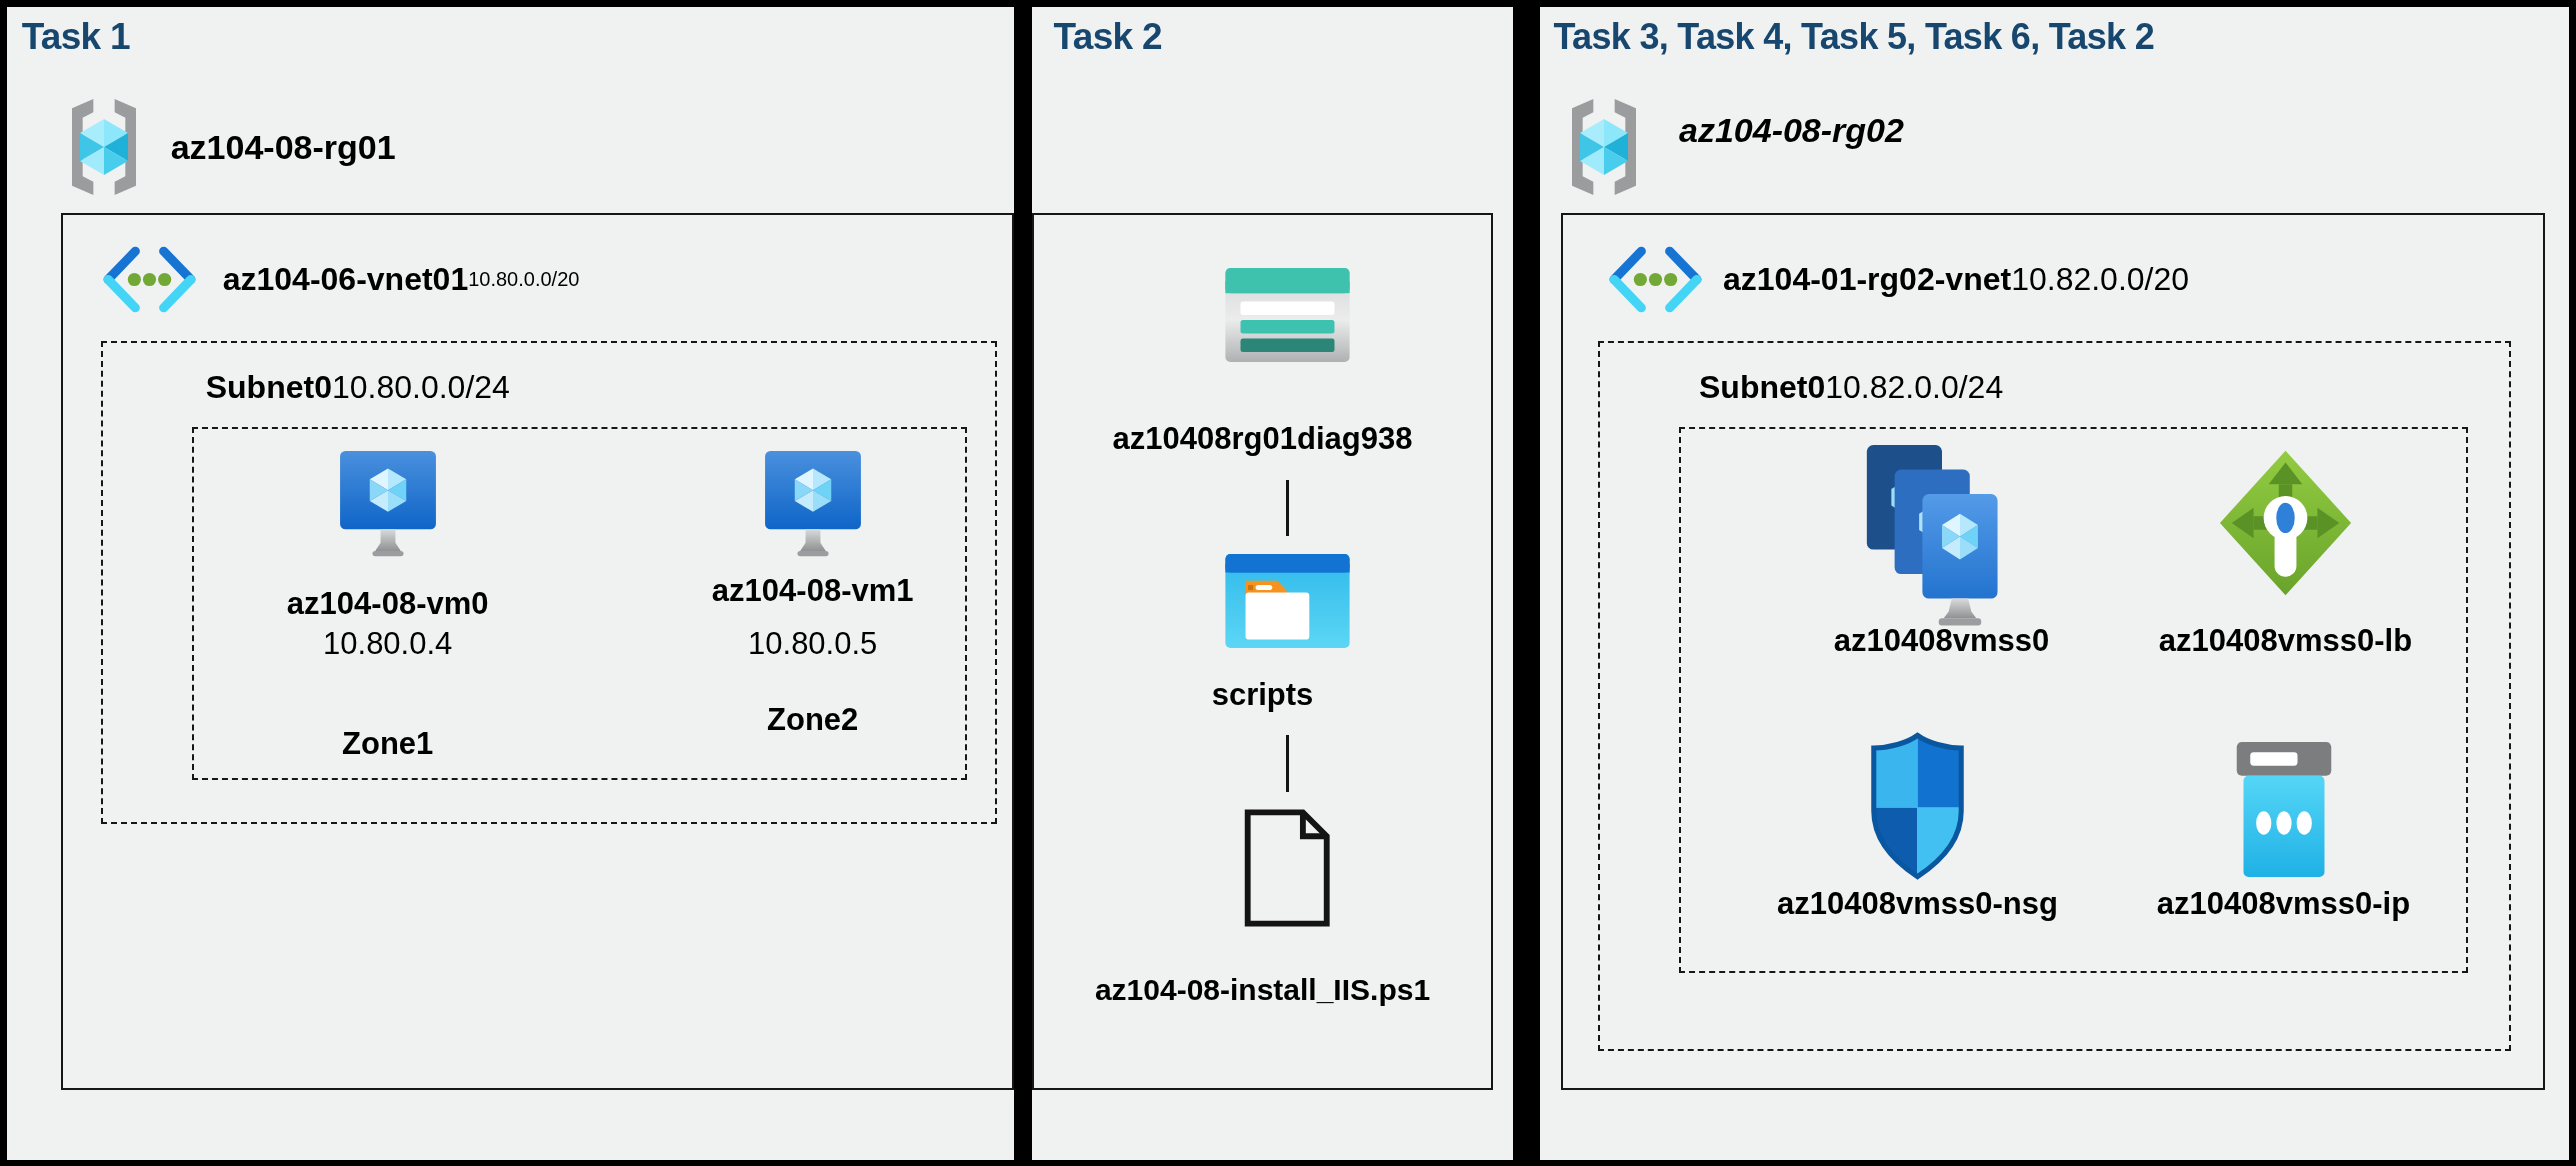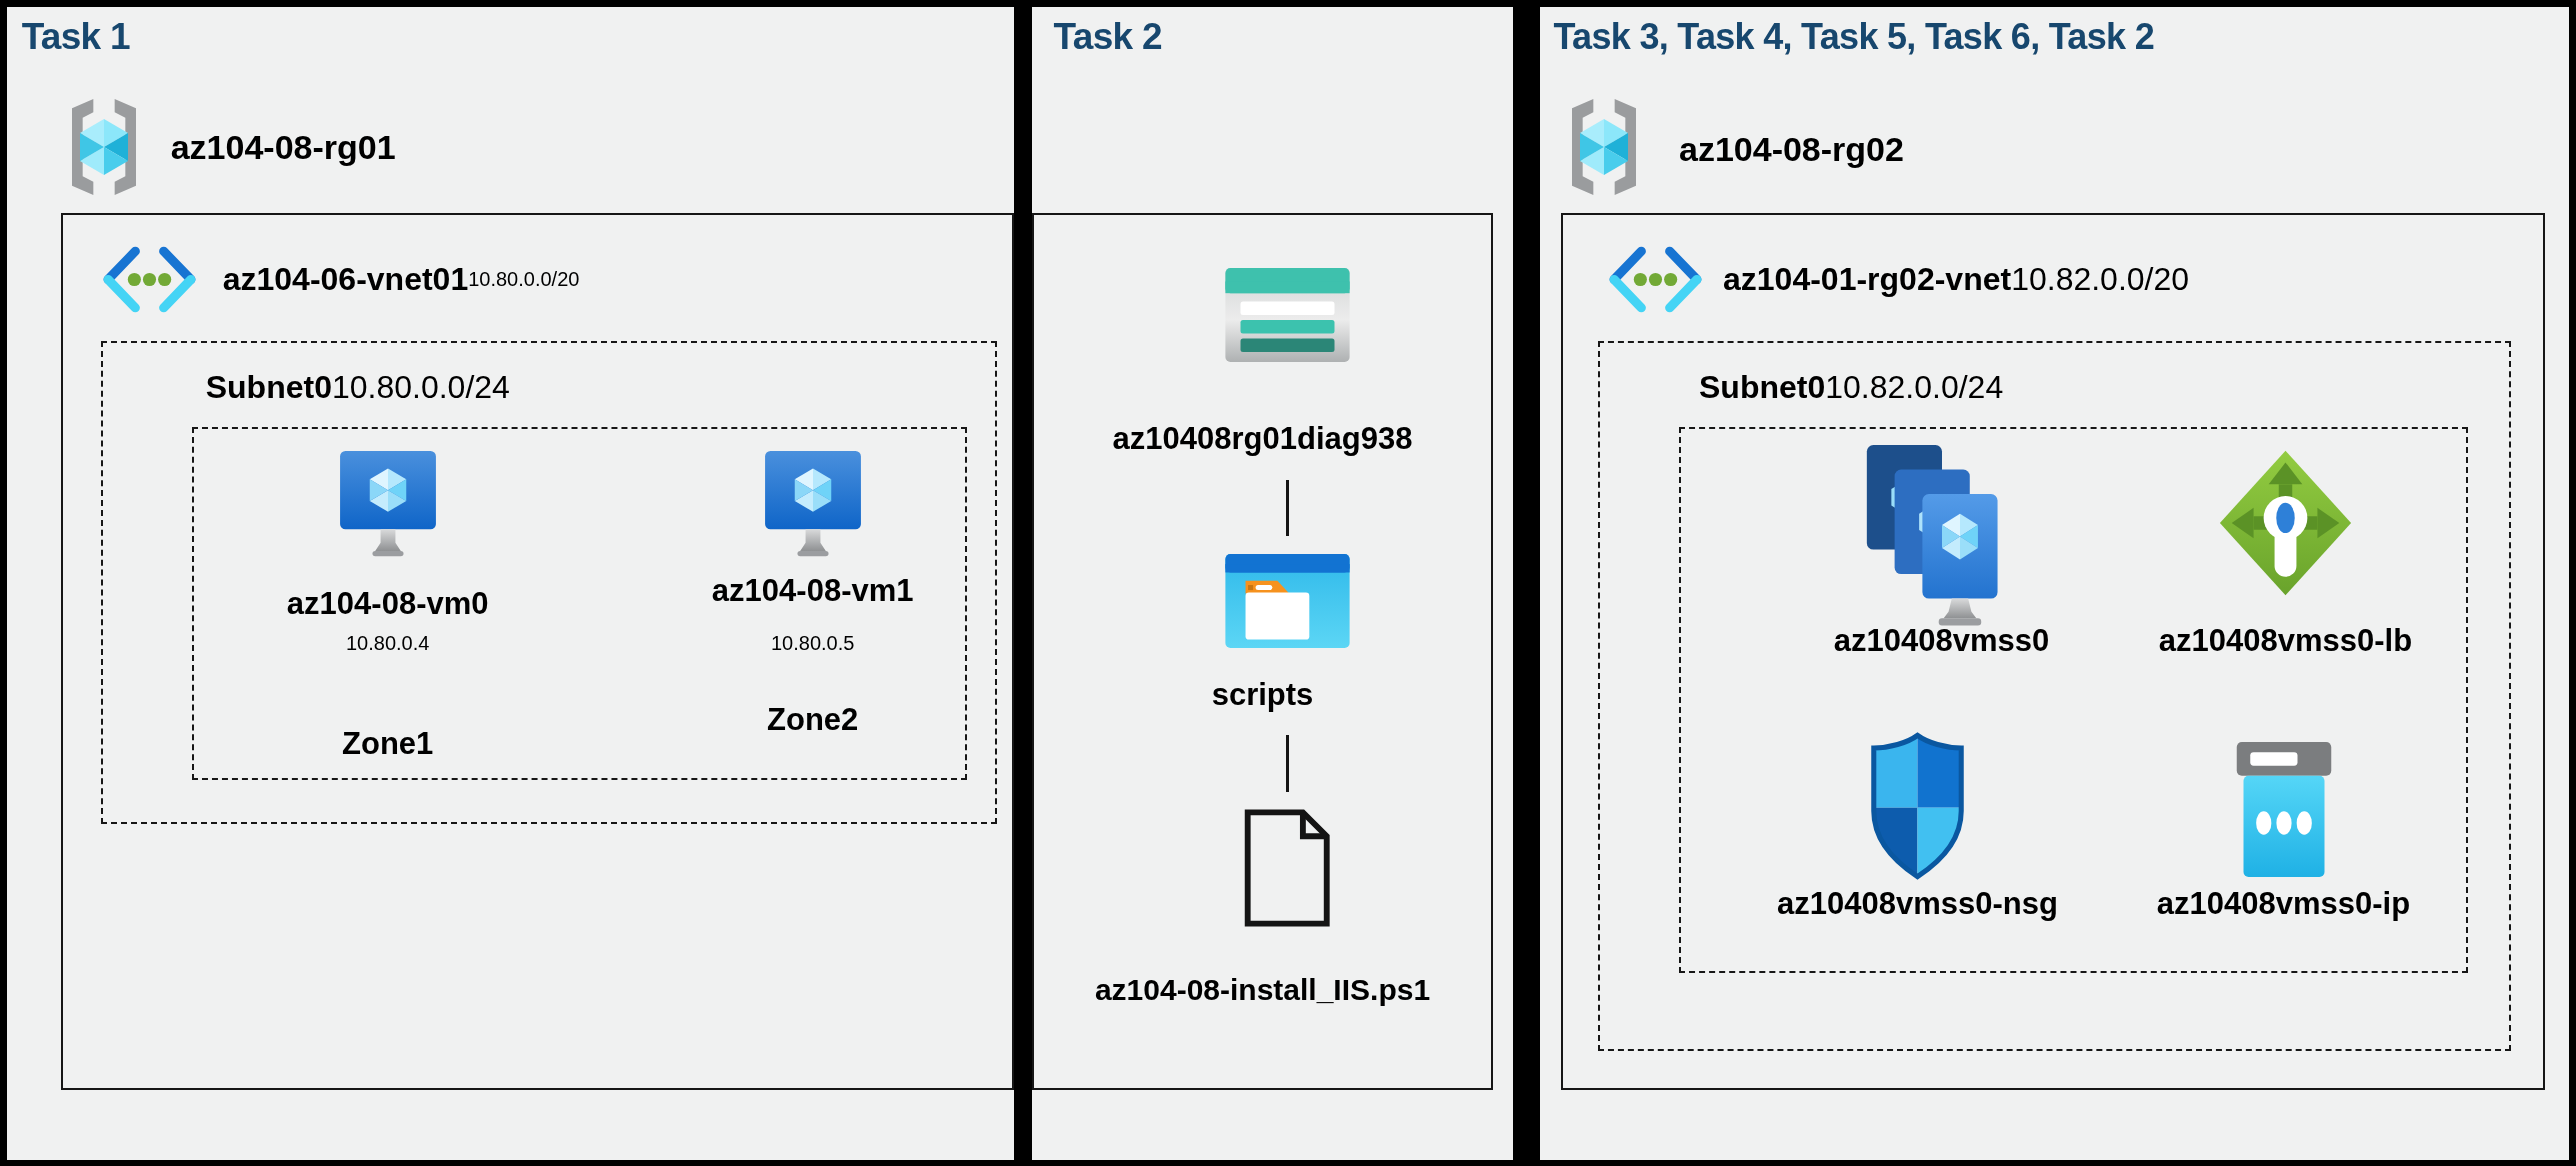--- a/index.html
+++ b/index.html
@@ -9,21 +9,21 @@
   }
   .panel{position:absolute;top:6.7px;height:1153px;background:#f0f1f1;}
   .title{
     position:absolute;font-size:37px;font-weight:700;color:#17476E;
     letter-spacing:-0.7px;white-space:nowrap;
   }
   .box{position:absolute;border:2.7px solid #161616;box-sizing:border-box;}
   .dashed{position:absolute;border:2.7px dashed #161616;box-sizing:border-box;}
   .lbl{position:absolute;white-space:nowrap;}
   .name{font-weight:700;font-size:31px;}
-  .val{font-weight:400;font-size:20px;}
+  .val{font-weight:400;font-size:31px;}
   .rgname{font-weight:700;font-size:34px;}
   .row{display:flex;align-items:center;}
   .cc{text-align:center;}
   .icon{position:absolute;}
   .conn{position:absolute;width:2.7px;background:#141414;}
   .centered{transform:translateX(-50%);}
   svg{display:block;}
 </style>
 </head>
 <body>
@@ -197,21 +197,21 @@
         <polygon points="24,0 8,7 8,65 24,72 24,62 16,58 16,14 24,10" fill="#9a9c9e"></polygon>
         <polygon points="40,0 56,7 56,65 40,72 40,62 48,58 48,14 40,10" fill="#9a9c9e"></polygon>
         <polygon points="32,15 32,36 14,25.5" fill="#a9edfc"></polygon>
         <polygon points="32,15 50,25.5 32,36" fill="#8ce7fa"></polygon>
         <polygon points="50,25.5 50,46.5 32,36" fill="#1fb1d8"></polygon>
         <polygon points="32,36 50,46.5 32,57" fill="#49cdec"></polygon>
         <polygon points="32,36 32,57 14,46.5" fill="#9febfb"></polygon>
         <polygon points="14,25.5 32,36 14,46.5" fill="#3fc6e6"></polygon>
       </svg>
     </div>
-    <div class="lbl rgname" style="left:139px;top:115px;height:54px;line-height:54px;">az104-08-rg02</div>
+    <div class="lbl rgname" style="left:139px;top:96px;height:54px;line-height:54px;font-style:italic;">az104-08-rg02</div>
 
     <div class="box" style="left:21px;top:206px;width:984px;height:877px;"></div>
 
     <div class="icon" style="left:65px;top:237px;">
       <svg width="101" height="71" viewBox="0 0 100 70">
         <line x1="36" y1="7" x2="9" y2="35" stroke="#1774d2" stroke-width="9" stroke-linecap="round"></line>
         <line x1="9" y1="35" x2="36" y2="63" stroke="#44d4f5" stroke-width="9" stroke-linecap="round"></line>
         <line x1="64" y1="7" x2="91" y2="35" stroke="#1774d2" stroke-width="9" stroke-linecap="round"></line>
         <line x1="91" y1="35" x2="64" y2="63" stroke="#44d4f5" stroke-width="9" stroke-linecap="round"></line>
         <circle cx="35" cy="35" r="6.5" fill="#72a936"></circle>

